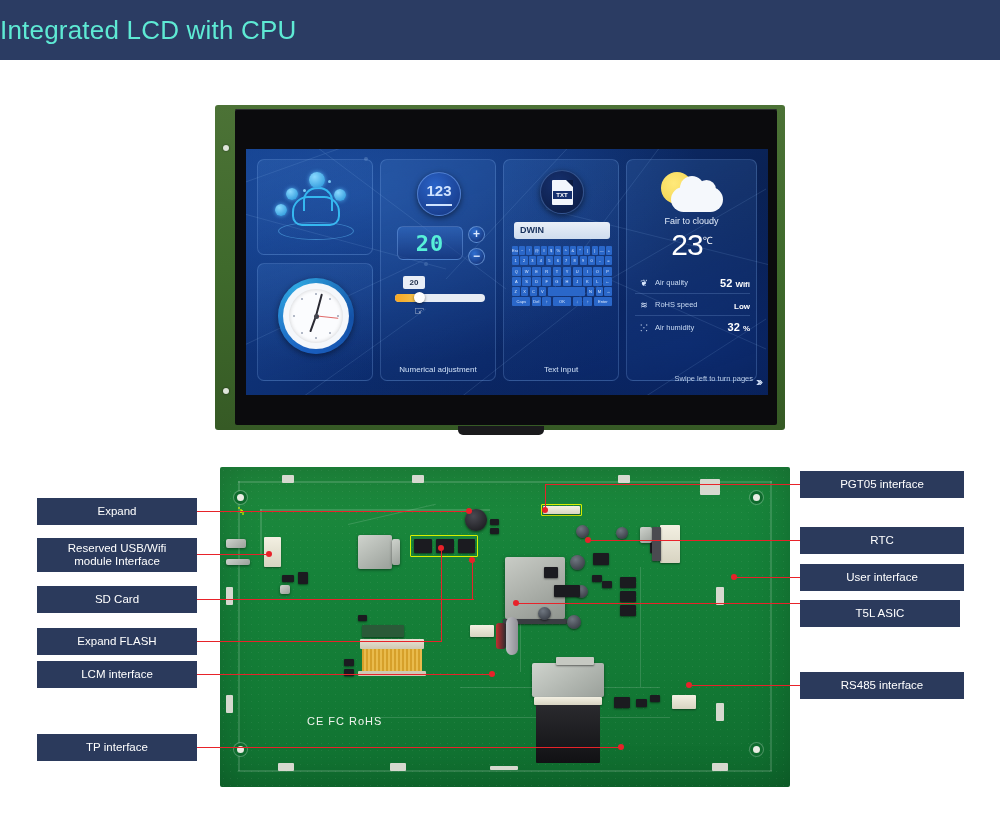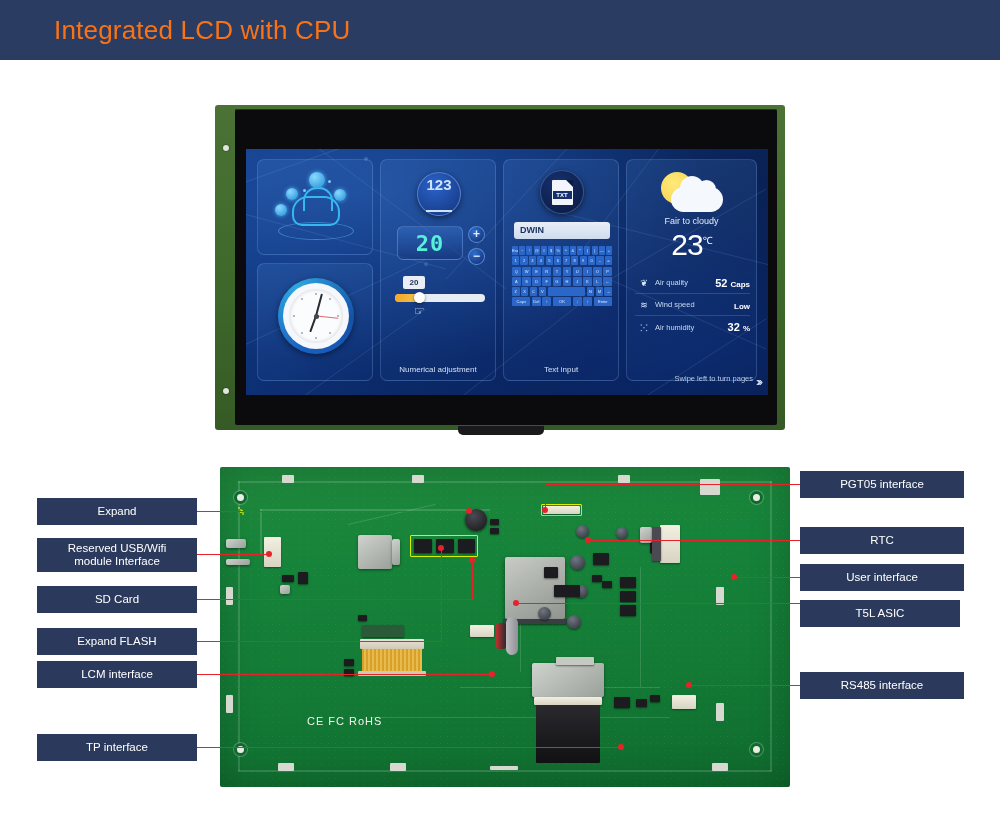--- a/index.html
+++ b/index.html
@@ -11,22 +11,22 @@
   }
   .page { position: relative; width: 1000px; height: 825px; background: #fff; }
 
   
   .header {
     position: absolute; left: 0; top: 0; width: 1000px; height: 60px;
     background: #2b3c63;
     display: flex; align-items: center;
   }
   .header-title {
-    color: #f97316; font-size: 26px; font-weight: 400;
-    padding-left: 54px; letter-spacing: .2px;
+    color: #5eead4; font-size: 26px; font-weight: 400;
+    letter-spacing: .2px;
   }
 
   
   .lcd-wrap { position: absolute; left: 215px; top: 105px; width: 570px; height: 330px; }
   .lcd-pcb {
     position: absolute; left: 0; top: 0; width: 570px; height: 325px;
     background: linear-gradient(180deg,#4c7236 0%, #3f6a2c 50%, #365a25 100%);
     border-radius: 3px;
   }
   .lcd-bezel {
@@ -120,21 +120,21 @@
   .tick { position:absolute; width:2px; height:2px; border-radius:50%; background:#9aa3b5; }
 
   
   .circ123 {
     position: absolute; left: 36px; top: 12px; width: 44px; height: 44px; border-radius: 50%;
     background: radial-gradient(circle at 40% 30%, #2a63c8, #14347e);
     border: 1px solid rgba(130,180,255,.5);
     display: flex; align-items: center; justify-content: center;
     box-shadow: 0 2px 6px rgba(0,0,0,.5);
   }
-  .circ123 span { color:#cfe3ff; font-size:15px; font-weight:700; border-bottom:2px solid #cfe3ff; line-height:1.0; padding-bottom:18px;}
+  .circ123 span { color:#cfe3ff; font-size:15px; font-weight:700; border-bottom:2px solid #cfe3ff; line-height:1.0; padding-bottom:6px;}
   .numbox {
     position:absolute; left: 16px; top: 66px; width: 66px; height: 34px; border-radius:6px;
     background: linear-gradient(180deg, rgba(60,120,210,.45), rgba(20,50,120,.5));
     border:1px solid rgba(140,190,255,.35);
     display:flex; align-items:center; justify-content:center;
   }
   .numbox span { font-family:"DejaVu Sans Mono", monospace; font-size:22px; color:#57f0d8; font-weight:700; letter-spacing:1px;}
   .pmbtn {
     position:absolute; right:10px; width:17px; height:17px; border-radius:50%;
     background: radial-gradient(circle at 35% 30%, #2f6fd0, #10296b);
@@ -432,25 +432,25 @@
         <div class="wsun"></div>
         <div class="wcloud"></div>
         <div class="wdesc">Fair to cloudy</div>
         <div class="wtemp">
           <span>23</span><sup>℃</sup>
         </div>
         <div class="wrows">
             <div class="wrow">
               <div class="wicon">❦</div>
               <div class="wlabel">Air quality</div>
-              <div class="wval">52 <small>Caps</small></div>
+              <div class="wval">52 <small>Wifi</small></div>
             </div>
             <div class="wrow">
               <div class="wicon">≋</div>
-              <div class="wlabel">Wind speed</div>
+              <div class="wlabel">RoHS speed</div>
               <div class="wval"><small>Low</small></div>
             </div>
             <div class="wrow">
               <div class="wicon">⁙</div>
               <div class="wlabel">Air humidity</div>
               <div class="wval">32 <small>%</small></div>
             </div>
           </div>
       </div>
 

